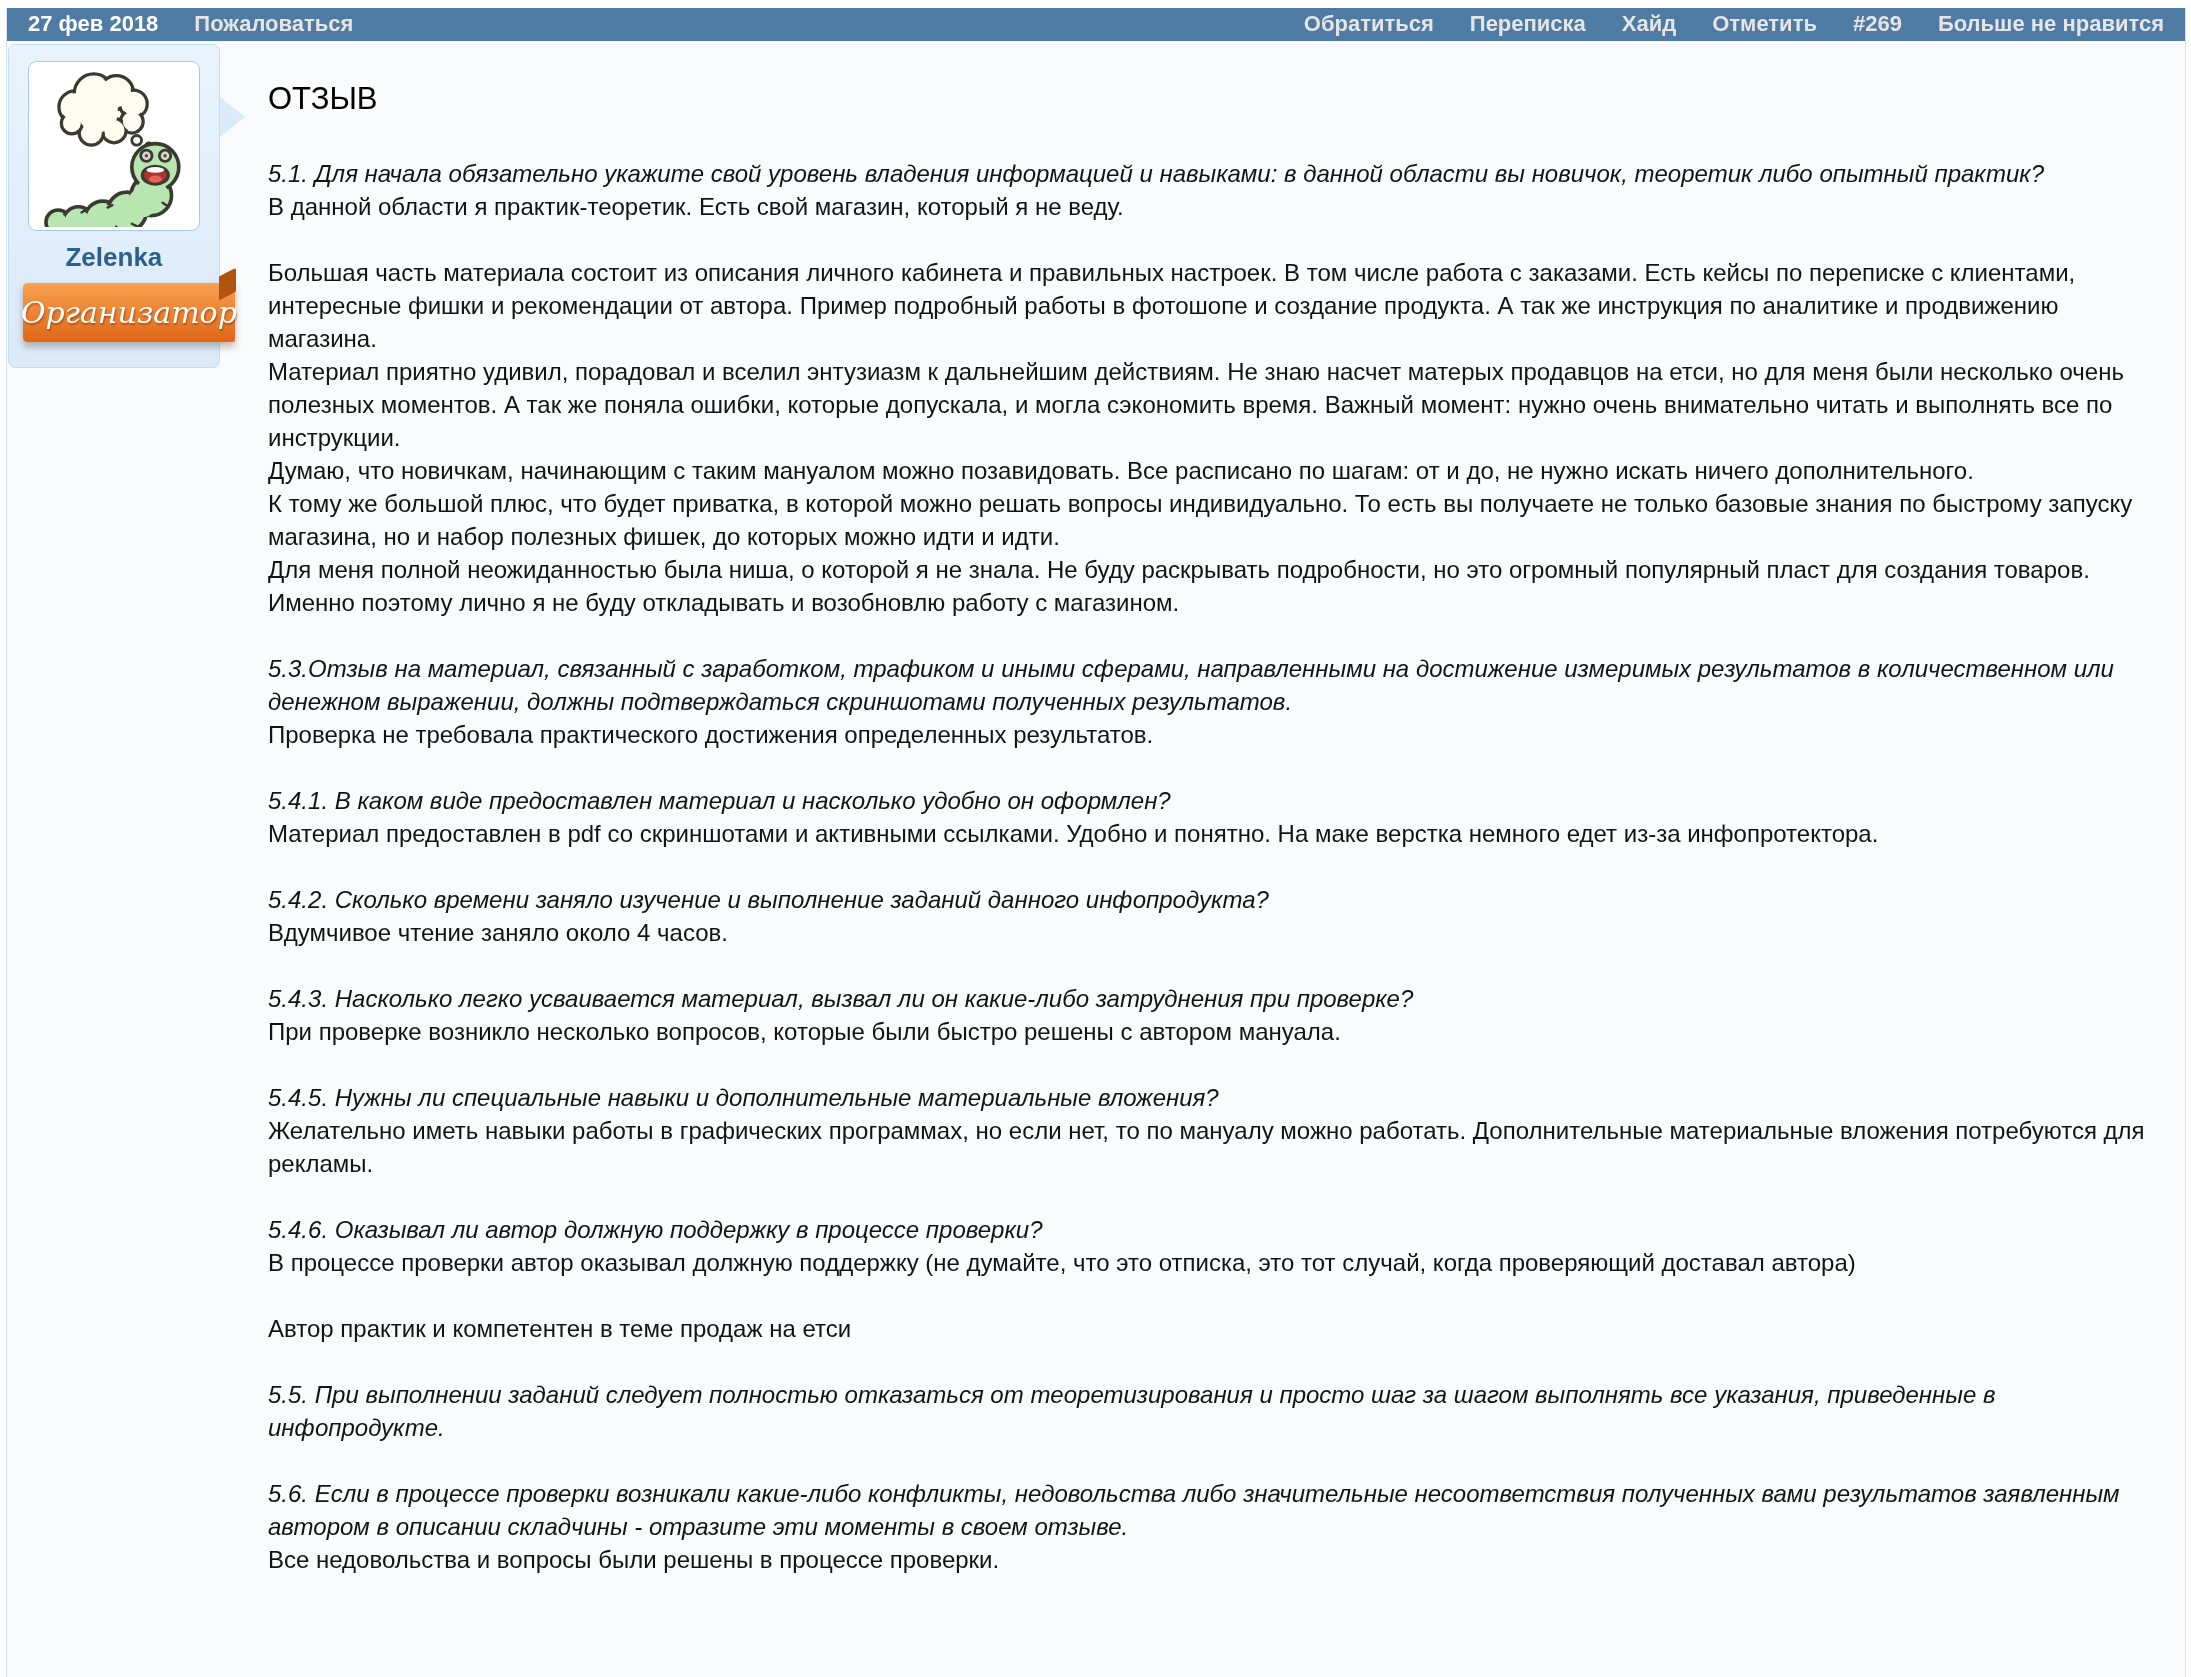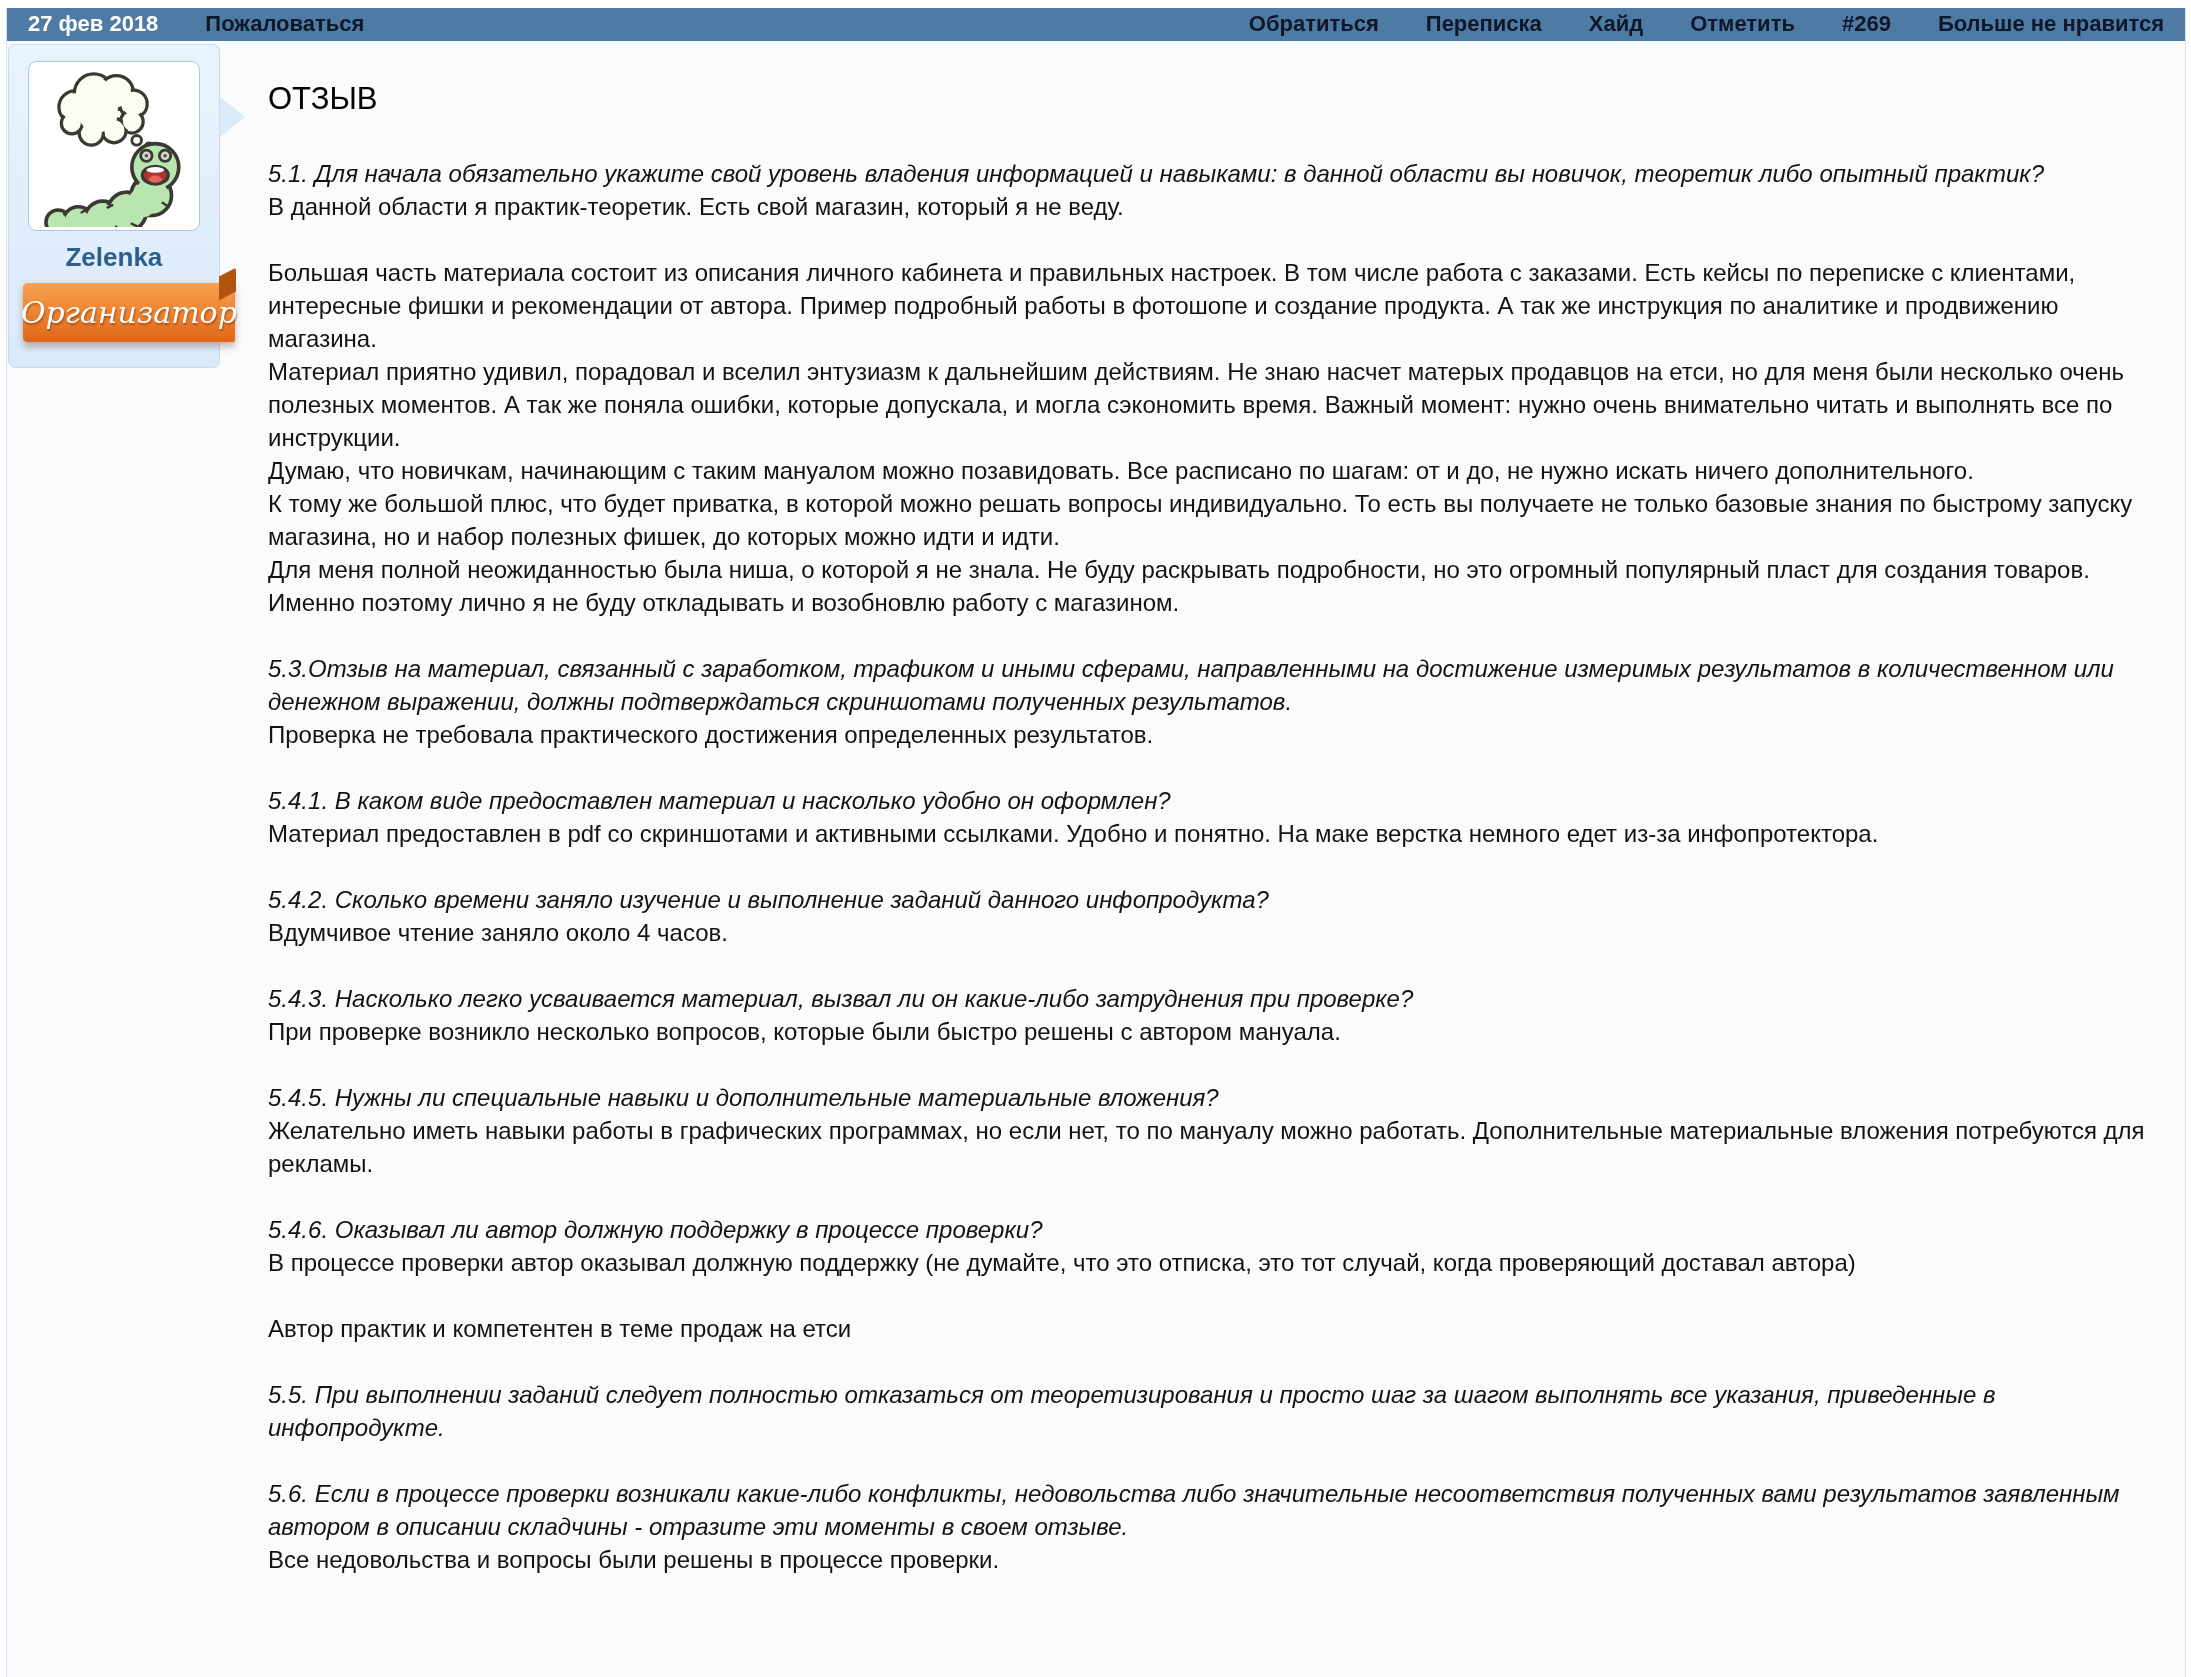--- a/index.html
+++ b/index.html
@@ -10,22 +10,22 @@
   .page{
     position:relative;margin:0 6px;width:2180px;height:1677px;
     border-left:0.9px solid #d3e2f0;border-right:0.9px solid #d3e2f0;box-sizing:border-box;
   }
   
   .topbar{
     margin-top:7.8px;height:33px;background:#4e7ba3;color:#fff;
     display:flex;align-items:center;justify-content:space-between;
     padding:0 21px;font-size:22px;font-weight:bold;box-sizing:border-box;
   }
-  .topbar .grp{display:flex;gap:47px;white-space:nowrap;}
-  .topbar .lnk{color:#0f172a;cursor:pointer;text-align:right;}
+  .topbar .grp{display:flex;gap:36px;white-space:nowrap;}
+  .topbar .lnk{color:#e5e5e5;cursor:pointer;text-align:right;}
   
   .post{position:relative;background:#f9fbfd;height:1636px;box-sizing:border-box;}
   
   .sidebar{
     position:absolute;left:0.9px;top:3.5px;width:212px;height:324px;
     background:linear-gradient(#e8f3fc,#dbeaf9);
     border:0.9px solid #c9dcee;border-radius:7px;box-sizing:border-box;
   }
   .avatar-box{
     margin:15.6px auto 0;width:172px;height:170px;background:#fff;

